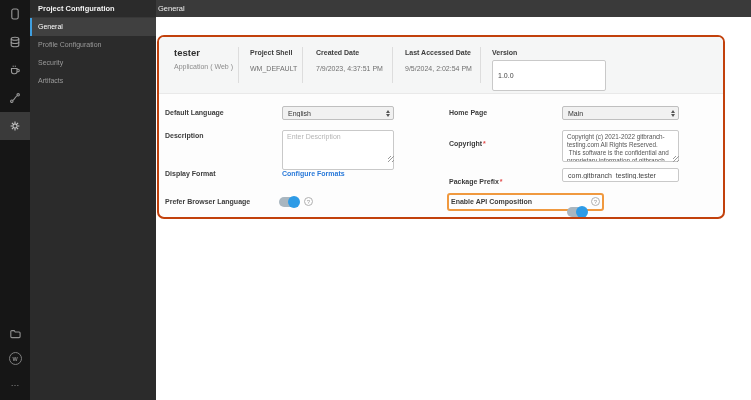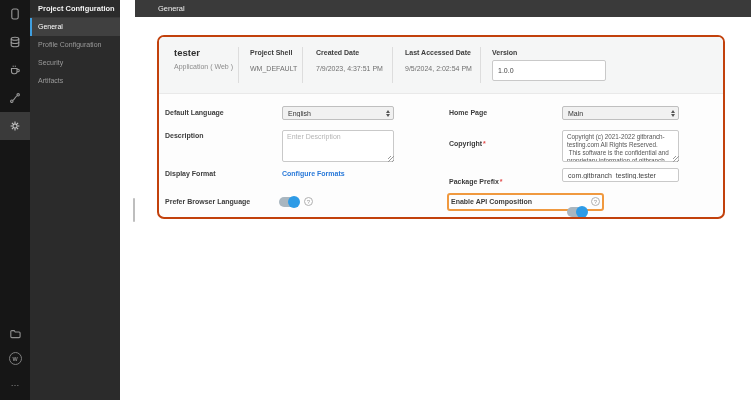--- a/index.html
+++ b/index.html
@@ -16,21 +16,21 @@
   .rail-item{width:30px;height:28px;display:flex;align-items:center;justify-content:center;cursor:pointer;}
   .rail-item.active{background:#3a3a3a;}
   .rail-item svg{display:block;}
   .rail-bottom{position:absolute;left:0;bottom:4px;width:30px;display:flex;flex-direction:column;align-items:center;}
   .rail-bottom .rail-item{height:25px;}
   .rail-glyph{color:#8f8f8f;font-size:9px;line-height:9px;}
   .w-badge{width:11px;height:11px;border:1px solid #7e7e7e;border-radius:50%;color:#8f8f8f;
     font-size:5.5px;display:flex;align-items:center;justify-content:center;font-weight:bold;}
 
   
-  .sidebar{left:30px;top:0;width:90px;height:400px;background:#2b2b2b;z-index:2;}
+  .sidebar{left:30px;top:0;width:126px;height:400px;background:#2b2b2b;z-index:2;}
   .side-title{height:17px;line-height:17px;padding-left:8px;color:#f2f2f2;
     font-size:7.5px;font-weight:bold;border-bottom:1px solid #383838;}
   .side-item{height:18px;line-height:18px;padding-left:8px;color:#9a9a9a;font-size:7px;cursor:pointer;}
   .side-item.active{background:#404040;color:#ffffff;border-left:2px solid #3f9fe0;padding-left:6px;}
   .side-scroll{left:133px;top:198px;width:2px;height:24px;background:#aeaeae;border-radius:1px;opacity:.8;}
 
   
   .topbar{left:135px;top:0;width:616px;height:17px;background:#3a3a3a;color:#f0f0f0;
     font-size:7.5px;line-height:17px;padding-left:23px;box-sizing:border-box;}
 
@@ -38,21 +38,21 @@
   .card{left:157px;top:35px;width:568px;height:184px;background:#fdfdfd;
     border:2px solid #c2410c;border-radius:7px;box-sizing:border-box;overflow:hidden;}
   .card-info{position:absolute;left:0;top:0;width:100%;height:56px;background:#f5f6f6;border-bottom:1px solid #e9e9e9;}
   .proj-name{left:15px;top:10px;font-size:9.5px;font-weight:bold;color:#2f2f2f;}
   .proj-type{left:15px;top:26px;font-size:7px;color:#8c8c8c;}
   .vdiv{top:10px;width:1px;height:36px;background:#dddddd;}
   .info-label{top:12px;font-size:7px;font-weight:bold;color:#3c3c3c;}
   .info-value{top:28px;font-size:7px;color:#707070;}
   .tinput{border:1px solid #c9c9c9;border-radius:2px;background:#ffffff;font-size:7px;color:#444;
     padding:0 0 0 5px;box-sizing:border-box;font-family:"Liberation Sans", sans-serif;outline:none;}
-  .version-input{left:333px;top:23px;width:114px;height:21px;}
+  .version-input{left:333px;top:23px;width:114px;height:31px;}
 
   
   .flabel{font-size:7px;font-weight:bold;color:#3c3c3c;}
   .req{color:#e24c4c;margin-left:1px;}
   .selectbox{border:1px solid #bfbfbf;border-radius:2px;background:#f1f1f1;height:14px;
     display:flex;align-items:center;box-sizing:border-box;cursor:pointer;}
   .selectbox .sel-text{flex:1;font-size:7px;color:#333;padding-left:5px;white-space:nowrap;overflow:hidden;}
   .stepper{width:10px;display:flex;flex-direction:column;align-items:center;justify-content:center;gap:1px;}
   .stepper i{display:block;width:0;height:0;border-left:2.5px solid transparent;border-right:2.5px solid transparent;}
   .stepper .up{border-bottom:3px solid #555;}
@@ -169,21 +169,21 @@
   <div class="abs flabel" style="left:290px;top:72px">Home Page</div>
   <div class="abs selectbox" style="left:403px;top:69px;width:117px">
     <span class="sel-text">Main</span>
     <span class="stepper">
         <i class="up"></i>
         <i class="dn"></i>
       </span>
   </div>
 
   <div class="abs flabel" style="left:6px;top:95px">Description</div>
-  <textarea class="abs tarea" style="left: 123px; top: 93px; width: 112px; height: 32px;" placeholder="Enter Description"></textarea>
+  <textarea class="abs tarea" style="left: 123px; top: 93px; width: 112px; height: 40px;" placeholder="Enter Description"></textarea>
   <div class="abs resize-grip" style="left:229px;top:119px"></div>
 
   <div class="abs" style="left:290px;top:95px">
     <span class="flabel">Copyright</span><span class="flabel req">*</span>
   </div>
   <textarea class="abs tarea" style="left: 403px; top: 93px; width: 117px; height: 32px;">Copyright (c) 2021-2022 gitbranch-
 testing.com All Rights Reserved.
  This software is the confidential and
 proprietary information of gitbranch-
 testing.com</textarea>

